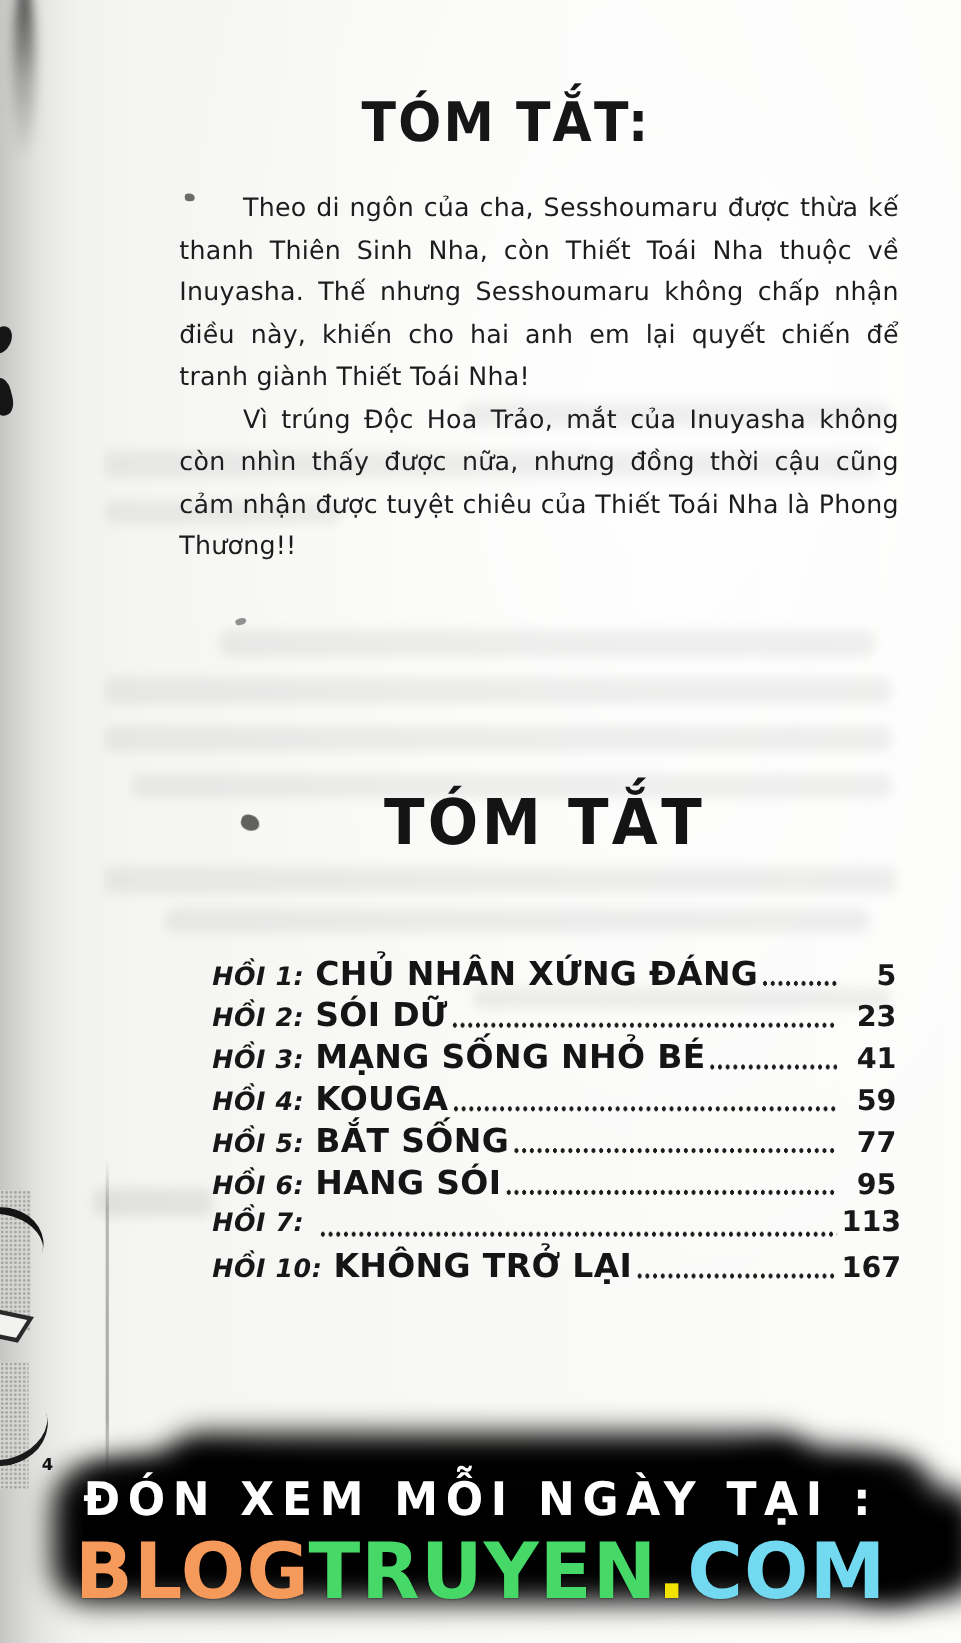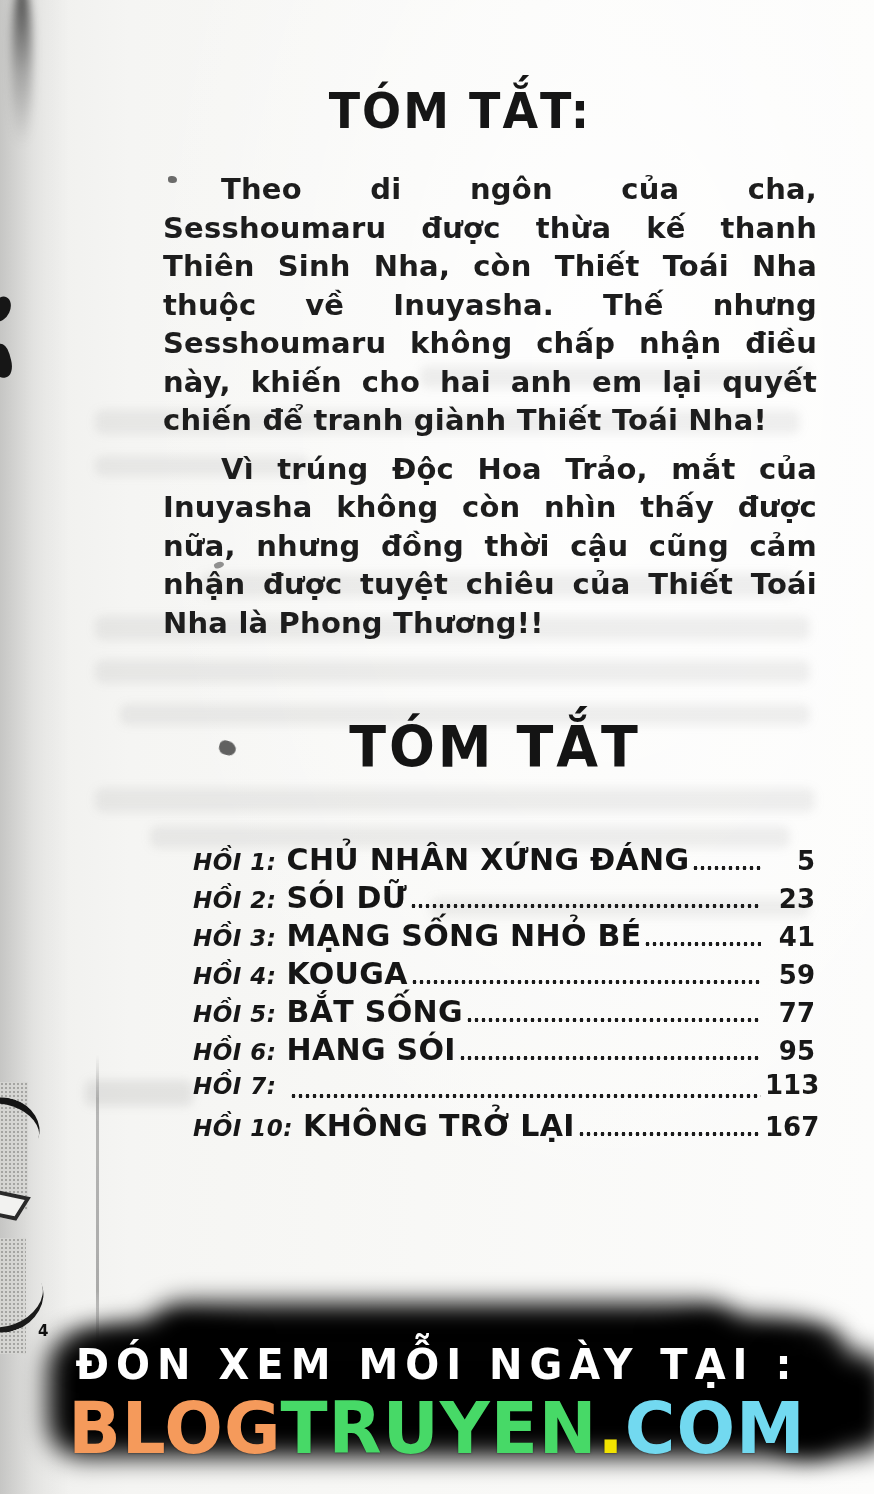--- a/index.html
+++ b/index.html
@@ -61,33 +61,33 @@
   .speck { position:absolute; background:#3c3c3c; border-radius:40% 60% 50% 50%; }
 
   
   .summary-heading {
     position:absolute; left:150px; top:84px; width:620px;
     text-align:center; font-size:46px; font-weight:bold; letter-spacing:2px;
     transform:scaleY(1.08); color:#161616;
   }
   .summary-body {
     position:absolute; left:163px; top:170px; width:654px;
-    font-size:29px; line-height:38.5px; font-weight:700;
+    font-size:23px; line-height:38.5px; font-weight:400;
     text-align:justify; color:#1d1d1d; letter-spacing:.2px;
   }
   .summary-body p { text-indent:58px; }
-  .summary-body p + p { margin-top:10px; }
+  .summary-body p + p { margin-top:0; }
 
   .toc-heading {
     position:absolute; left:170px; top:716px; width:650px;
     text-align:center; font-size:54px; font-weight:bold; letter-spacing:3px;
     transform:scaleY(1.06); color:#141414;
   }
 
-  .toc-list { position:absolute; left:193px; top:842px; width:622px; }
+  .toc-list { position:absolute; left:193px; top:868px; width:622px; }
   .toc-row { display:flex; align-items:baseline; height:38px; }
   .toc-label {
     font-style:italic; font-weight:bold; font-size:23px; white-space:nowrap;
     letter-spacing:.5px; color:#171717; padding-right:10px; min-width:74px;
   }
   .toc-title { font-weight:bold; font-size:30px; white-space:nowrap; letter-spacing:.3px; color:#151515; }
   .toc-leader {
     flex:1; align-self:flex-end; height:10px; margin:0 4px 7px 3px;
     background-image:radial-gradient(circle, #1b1b1b 1.9px, rgba(0,0,0,0) 2.1px);
     background-size:7px 10px; background-position:0 50%; background-repeat:repeat-x;

